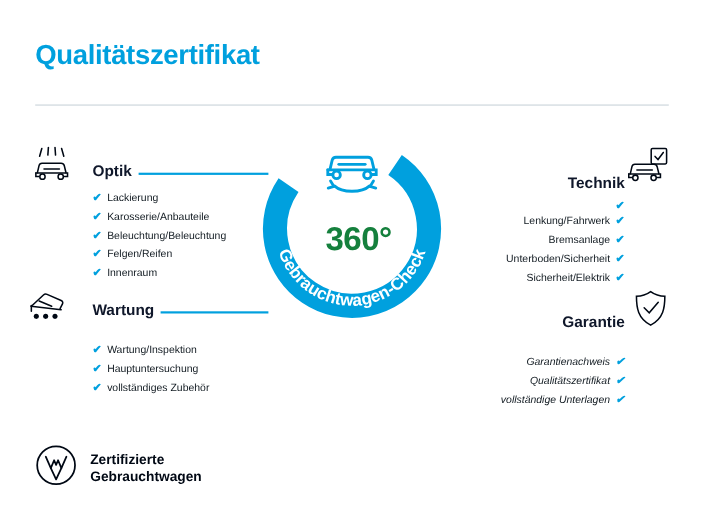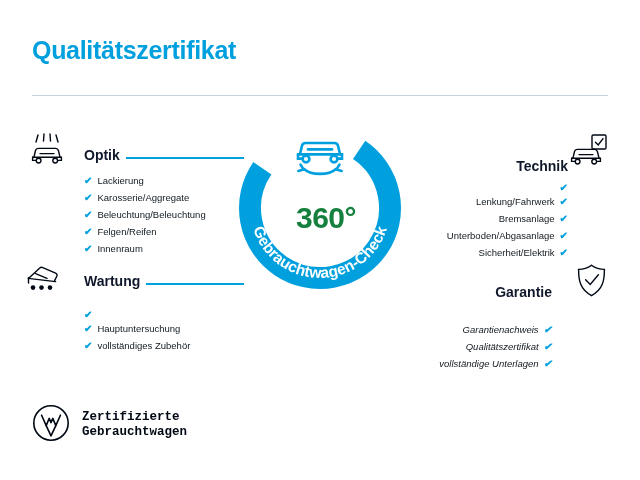--- a/index.html
+++ b/index.html
@@ -78,21 +78,21 @@
   }
 
   
   .footer {
     position:absolute; left:32px; top:404px;
     display:flex; align-items:center; gap:12px;
   }
   .footer-text {
     font-size:12.5px; font-weight:bold; line-height:15px; color:#000814;
   }
-  .footer-text div { white-space:nowrap;font-family:Liberation Mono, monospace; }
+  .footer-text div { white-space:nowrap; }
 </style>
 </head>
 <body>
 
 <div class="page">
 
   <div class="title">Qualitätszertifikat</div>
   <div class="title-rule"></div>
 
   <div class="icon-box" style="left:28px; top:133px;">
@@ -117,21 +117,21 @@
       <div class="sec-title">Optik</div>
       <div class="sec-rule"></div>
     </div>
     <div class="items">
       <div class="item">
         <span class="check">✔</span>
         <span>Lackierung</span>
       </div>
       <div class="item">
         <span class="check">✔</span>
-        <span>Karosserie/Aggregate</span>
+        <span>Karosserie/Anbauteile</span>
       </div>
       <div class="item">
         <span class="check">✔</span>
         <span>Beleuchtung/Beleuchtung</span>
       </div>
       <div class="item">
         <span class="check">✔</span>
         <span>Felgen/Reifen</span>
       </div>
       <div class="item">
@@ -167,21 +167,21 @@
       </div>
       <div class="item">
         <span>Lenkung/Fahrwerk</span>
         <span class="check">✔</span>
       </div>
       <div class="item">
         <span>Bremsanlage</span>
         <span class="check">✔</span>
       </div>
       <div class="item">
-        <span>Unterboden/Abgasanlage</span>
+        <span>Unterboden/Sicherheit</span>
         <span class="check">✔</span>
       </div>
       <div class="item">
         <span>Sicherheit/Elektrik</span>
         <span class="check">✔</span>
       </div>
     </div>
   </div>
 
   <div class="icon-box" style="left:26px; top:262px;">
@@ -199,40 +199,41 @@
   </div>
 
   <div class="sec sec-left" style="left:84px; top:274px; width:160px;text-align:right;">
     <div class="sec-head">
       <div class="sec-title">Wartung</div>
       <div class="sec-rule"></div>
     </div>
     <div class="items" style="margin-top:22px;">
       <div class="item">
         <span class="check">✔</span>
+        <span>Wartung/Inspektion</span>
       </div>
       <div class="item">
         <span class="check">✔</span>
         <span>Hauptuntersuchung</span>
       </div>
       <div class="item">
         <span class="check">✔</span>
         <span>vollständiges Zubehör</span>
       </div>
     </div>
   </div>
 
   <div class="icon-box" style="left:574px; top:263px;">
     <svg width="36" height="36" viewBox="0 0 36 36" fill="none" stroke="#000814" stroke-width="1.4" stroke-linecap="round">
       <path d="M17.5 2.2 C21.6 5.2 26 6.4 30.4 6.4 C30.4 16.8 29.2 26.4 17.5 32.6 C5.8 26.4 4.6 16.8 4.6 6.4 C9 6.4 13.4 5.2 17.5 2.2 Z"></path>
       <path d="M11.6 16.8 L16.2 21.4 L24.4 11.8"></path>
     </svg>
   </div>
 
-  <div class="sec sec-right" style="left:382px; top:274px; width:170px;">
+  <div class="sec sec-right" style="left:398px; top:274px; width:170px;">
     <div class="sec-head">
       <div class="sec-rule"></div>
       <div class="sec-title">Garantie</div>
     </div>
     <div class="items" style="margin-top:22px;font-style:italic;">
       <div class="item">
         <span>Garantienachweis</span>
         <span class="check">✔</span>
       </div>
       <div class="item">

